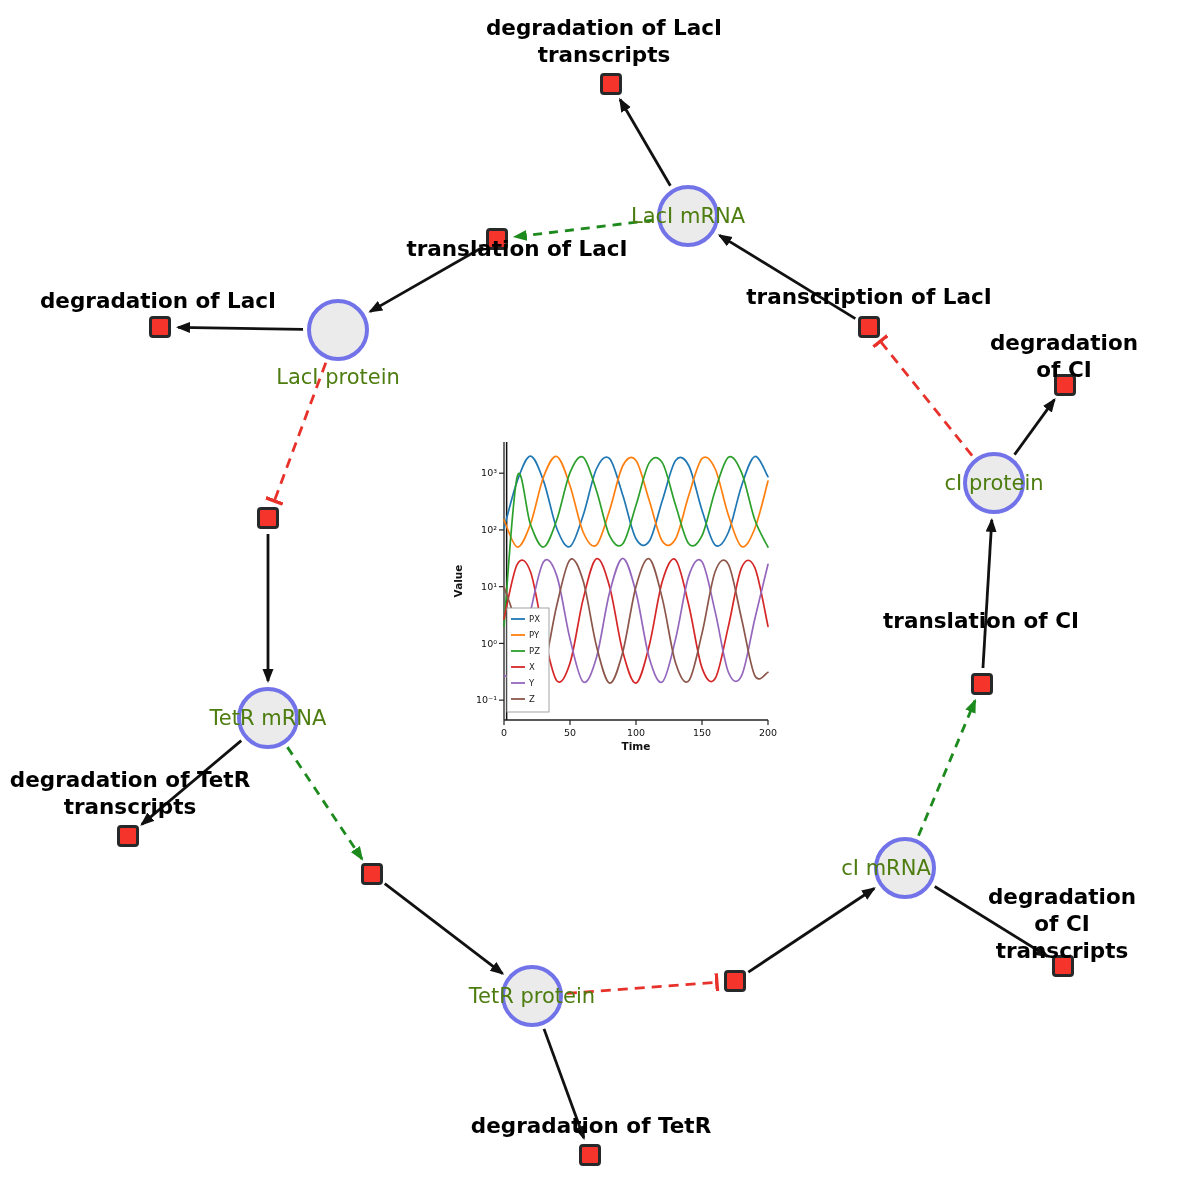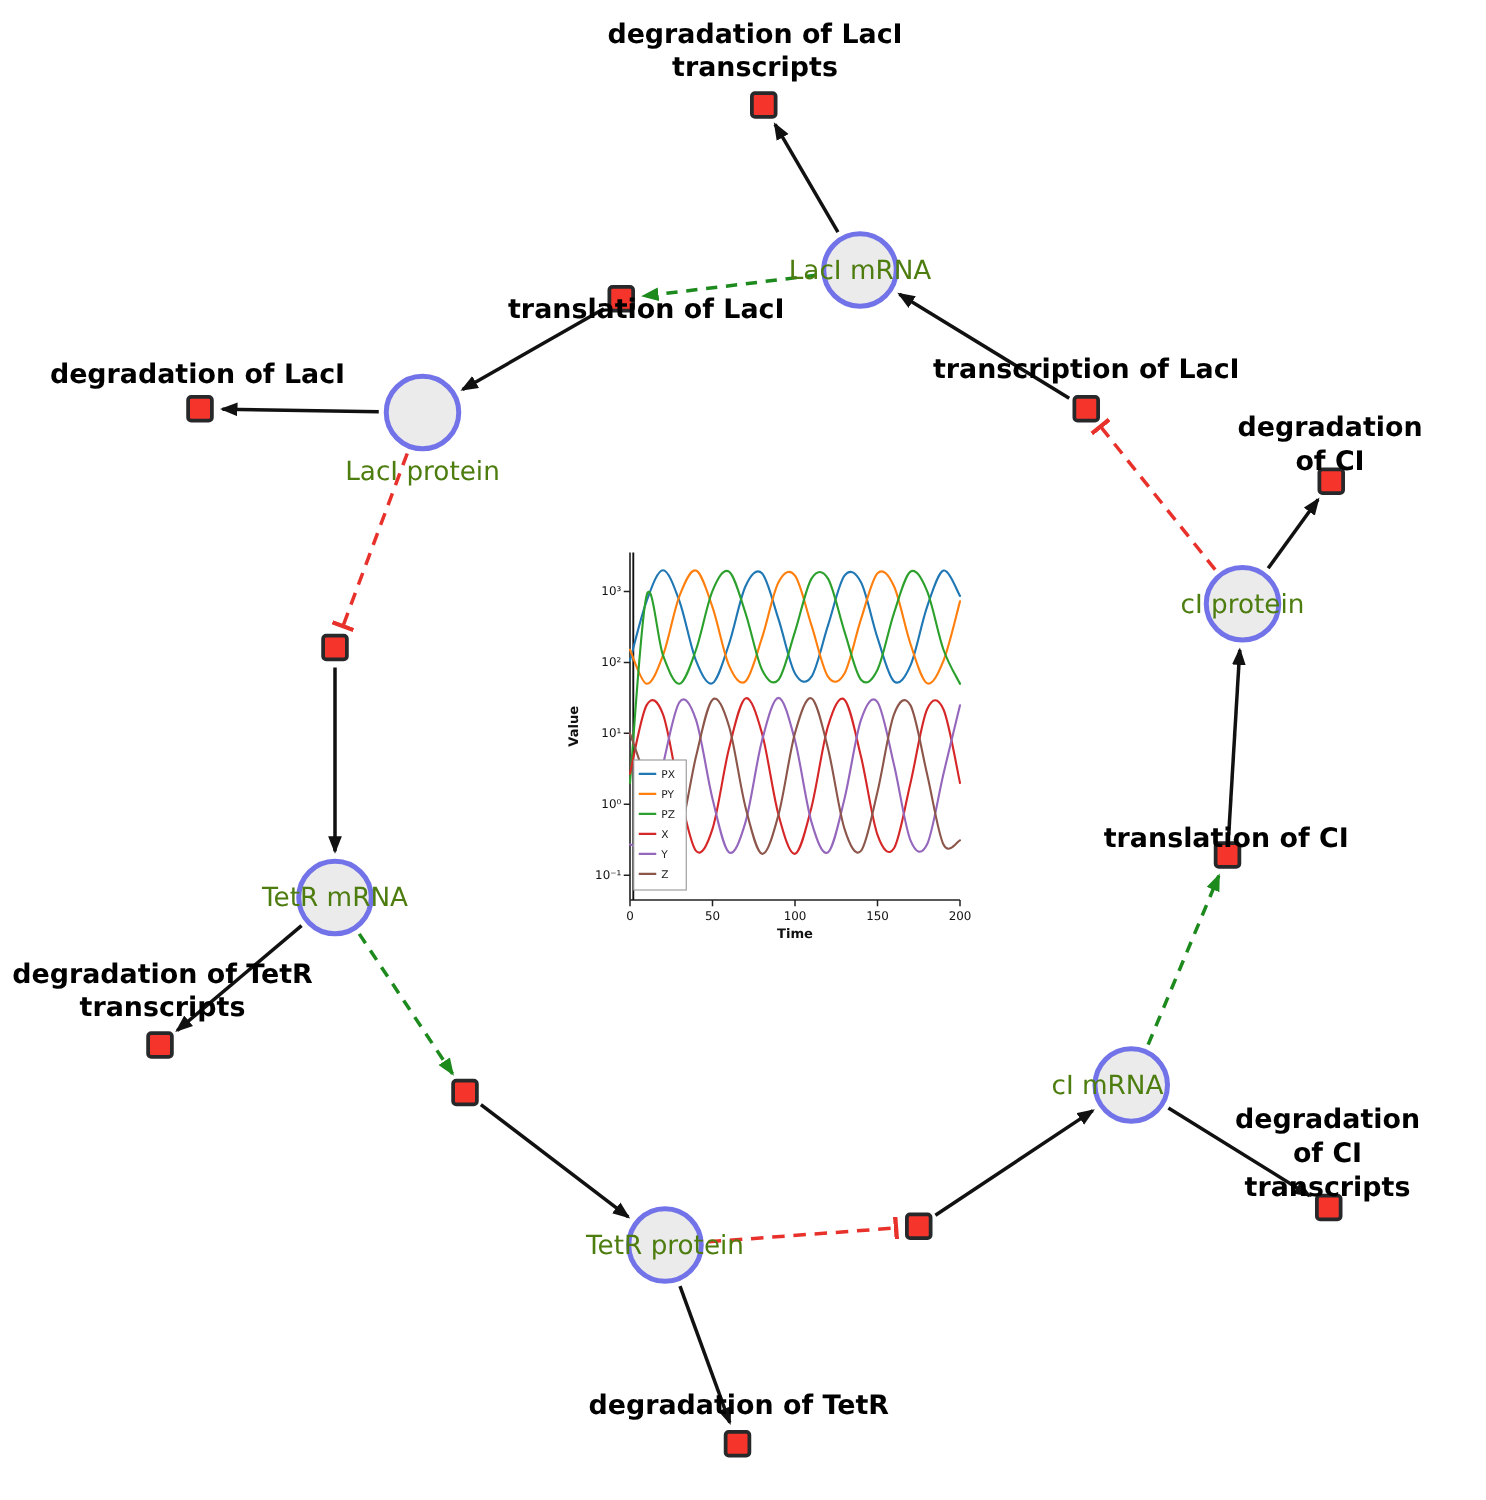--- a/index.html
+++ b/index.html
@@ -68,21 +68,21 @@
       <div class="reaction-node" style="left: 486px; top: 228px; background: rgb(245, 52, 44); border-color: rgb(38, 40, 42);"></div>
       <div class="reaction-label" style="left: 517px; top: 213px; margin-top: 36px;">translation of LacI</div>
       <div class="reaction-node" style="left: 149px; top: 316px; background: rgb(245, 52, 44); border-color: rgb(38, 40, 42);"></div>
       <div class="reaction-label" style="left: 158px; top: 301px;">degradation of LacI</div>
       <div class="reaction-node" style="left: 858px; top: 316px; background: rgb(245, 52, 44); border-color: rgb(38, 40, 42);"></div>
       <div class="reaction-label" style="left: 869px; top: 297px;">transcription of LacI</div>
       <div class="reaction-node" style="left: 1054px; top: 374px; background: rgb(245, 52, 44); border-color: rgb(38, 40, 42);"></div>
       <div class="reaction-label" style="left: 1064px; top: 357px;">degradation of CI</div>
       <div class="reaction-node" style="left: 257px; top: 507px; background: rgb(245, 52, 44); border-color: rgb(38, 40, 42);"></div>
       <div class="reaction-node" style="left: 971px; top: 673px; background: rgb(245, 52, 44); border-color: rgb(38, 40, 42);"></div>
-      <div class="reaction-label" style="left: 981px; top: 672px;">translation of CI</div>
+      <div class="reaction-label" style="left: 981px; top: 621px;">translation of CI</div>
       <div class="reaction-node" style="left: 117px; top: 825px; background: rgb(245, 52, 44); border-color: rgb(38, 40, 42);"></div>
       <div class="reaction-label" style="left: 130px; top: 794px;">degradation of TetR
 transcripts</div>
       <div class="reaction-node" style="left: 361px; top: 863px; background: rgb(245, 52, 44); border-color: rgb(38, 40, 42);"></div>
       <div class="reaction-node" style="left: 1052px; top: 955px; background: rgb(245, 52, 44); border-color: rgb(38, 40, 42);"></div>
       <div class="reaction-label" style="left: 1062px; top: 924px;">degradation of CI
 transcripts</div>
       <div class="reaction-node" style="left: 724px; top: 970px; background: rgb(245, 52, 44); border-color: rgb(38, 40, 42);"></div>
       <div class="reaction-node" style="left: 579px; top: 1144px; background: rgb(245, 52, 44); border-color: rgb(38, 40, 42);"></div>
       <div class="reaction-label" style="left: 591px; top: 1126px;">degradation of TetR</div>

